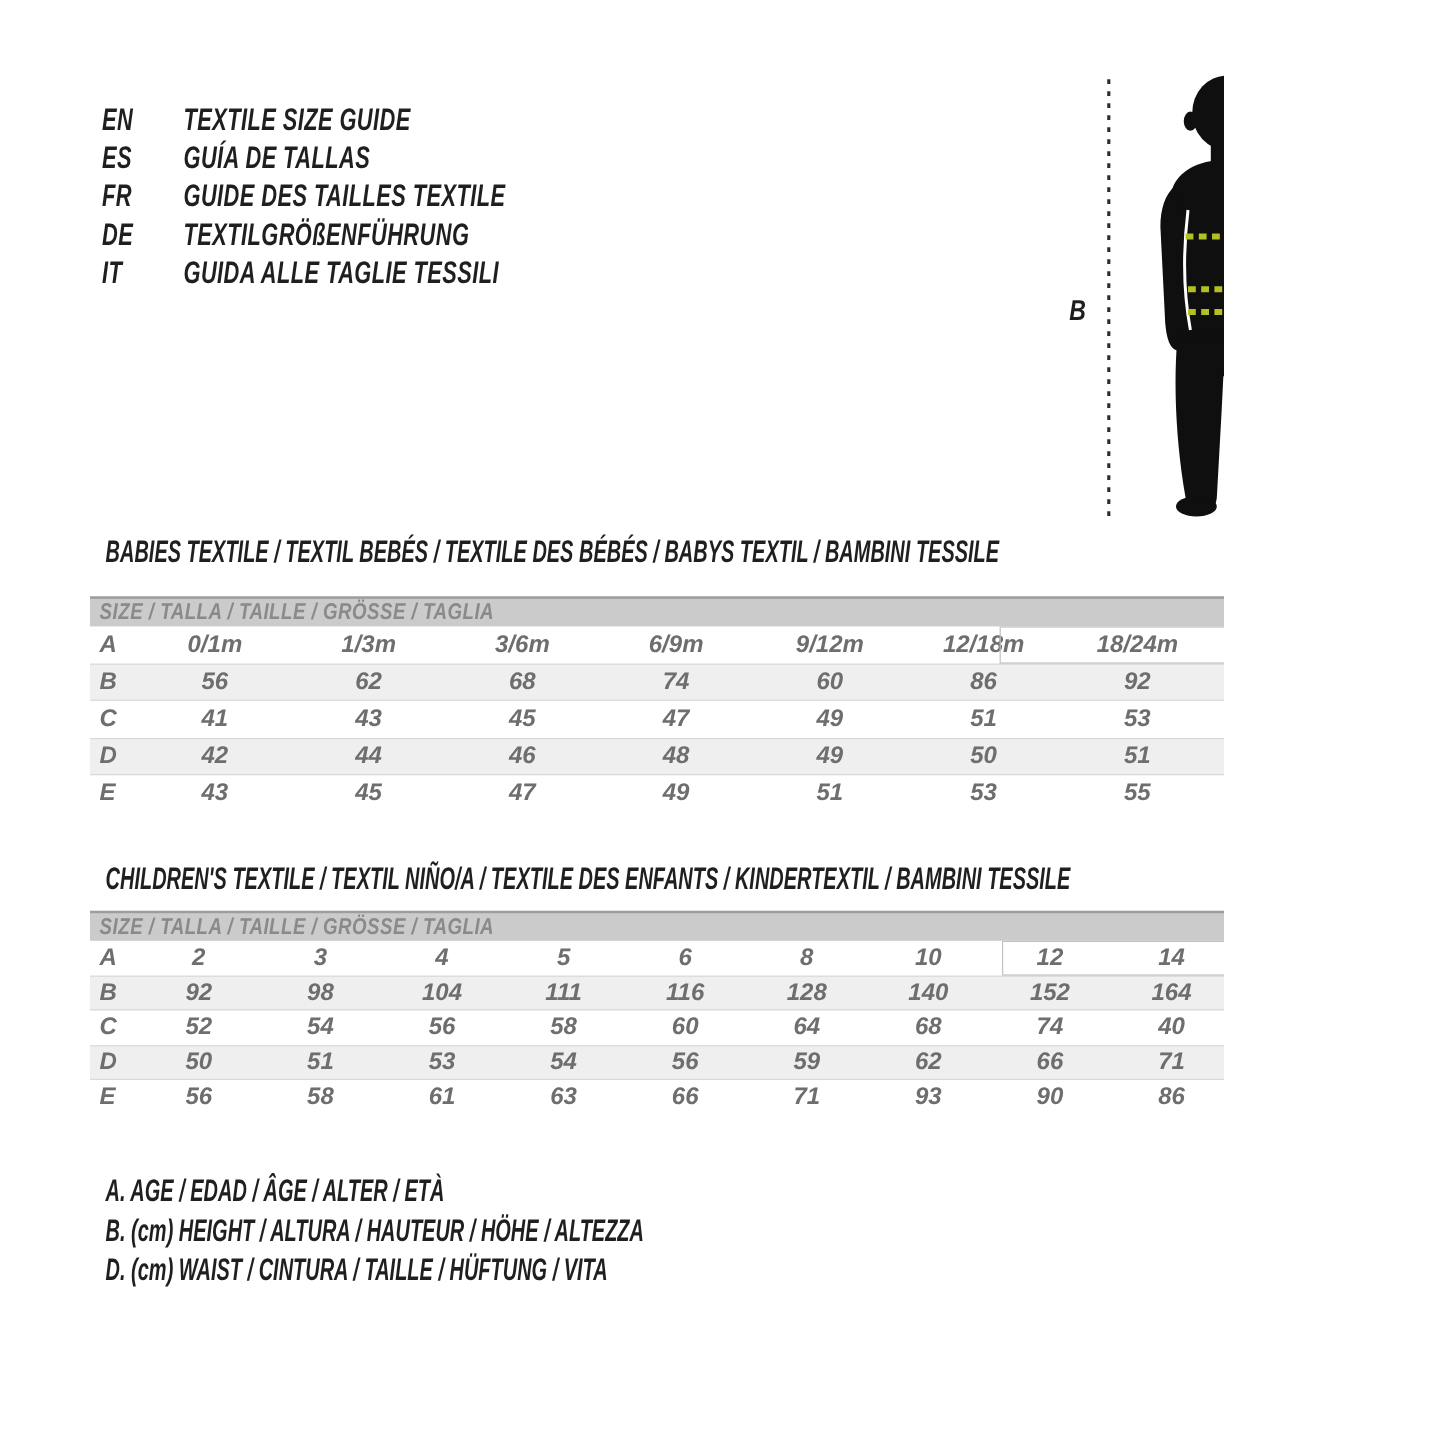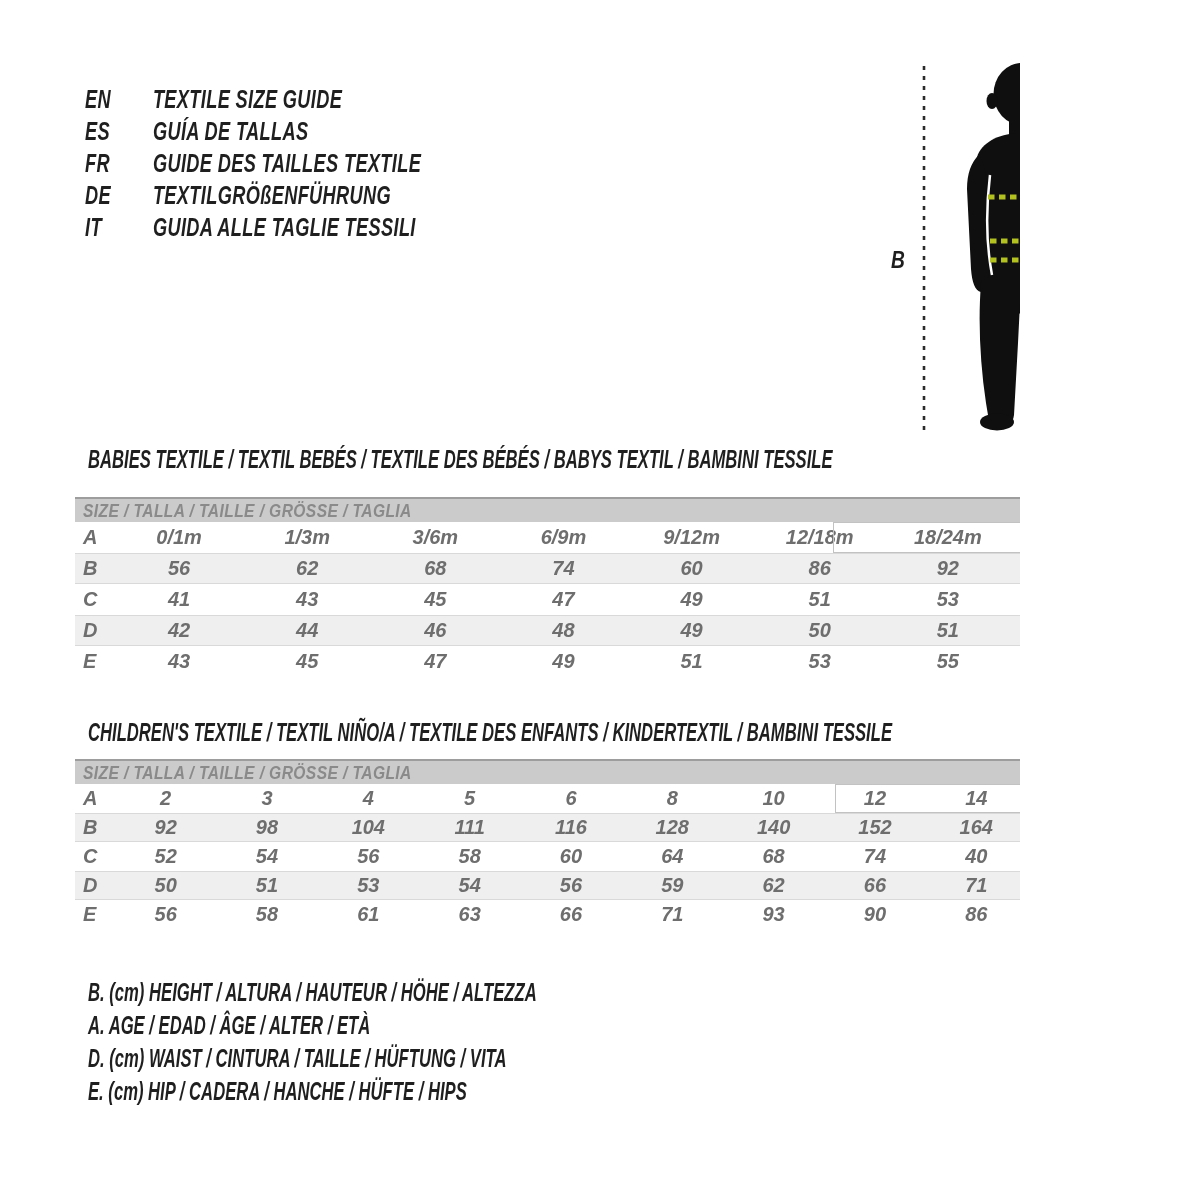--- a/index.html
+++ b/index.html
@@ -236,26 +236,23 @@
           <div class="tcell">93</div>
           <div class="tcell">90</div>
           <div class="tcell">86</div>
         </div>
       </div>
   </div>
   <div class="hl-box" style="left:835px;top:784px;width:192px;height:29px;"></div>
 
   <div class="legend">
     <div class="legend-item">
+      <span class="cond">A. AGE / EDAD / ÂGE / ALTER / ETÀ</span>
+    </div>
+    <div class="legend-item">
       <span class="cond">B. (cm) HEIGHT / ALTURA / HAUTEUR / HÖHE / ALTEZZA</span>
-    </div>
-    <div class="legend-item">
-      <span class="cond">A. AGE / EDAD / ÂGE / ALTER / ETÀ</span>
     </div>
     <div class="legend-item">
       <span class="cond">D. (cm) WAIST / CINTURA / TAILLE / HÜFTUNG / VITA</span>
     </div>
-    <div class="legend-item">
-      <span class="cond">E. (cm) HIP / CADERA / HANCHE / HÜFTE / HIPS</span>
-    </div>
   </div>
 
 </div>
 
 </body></html>

